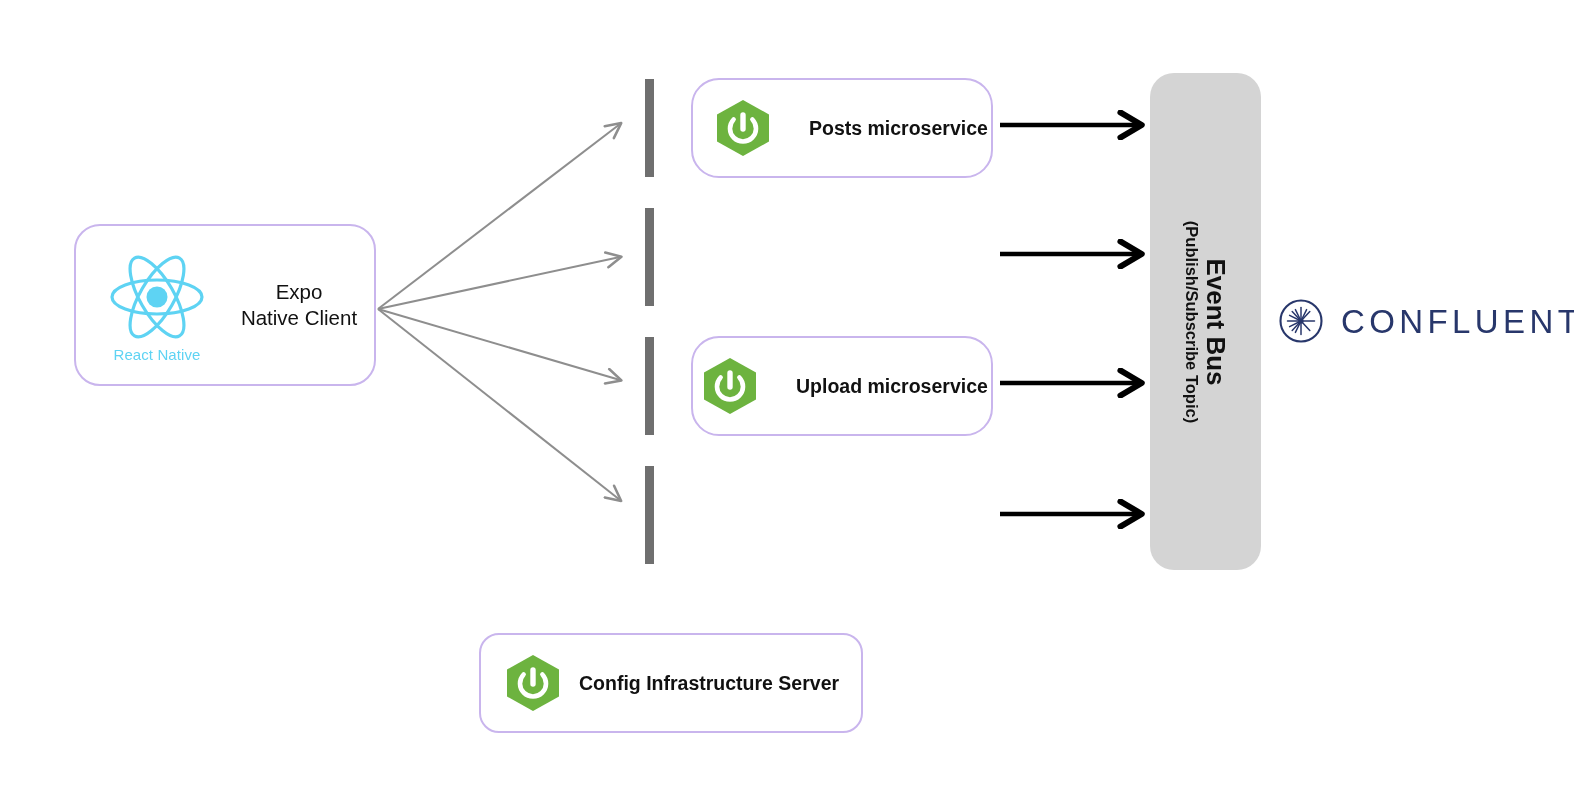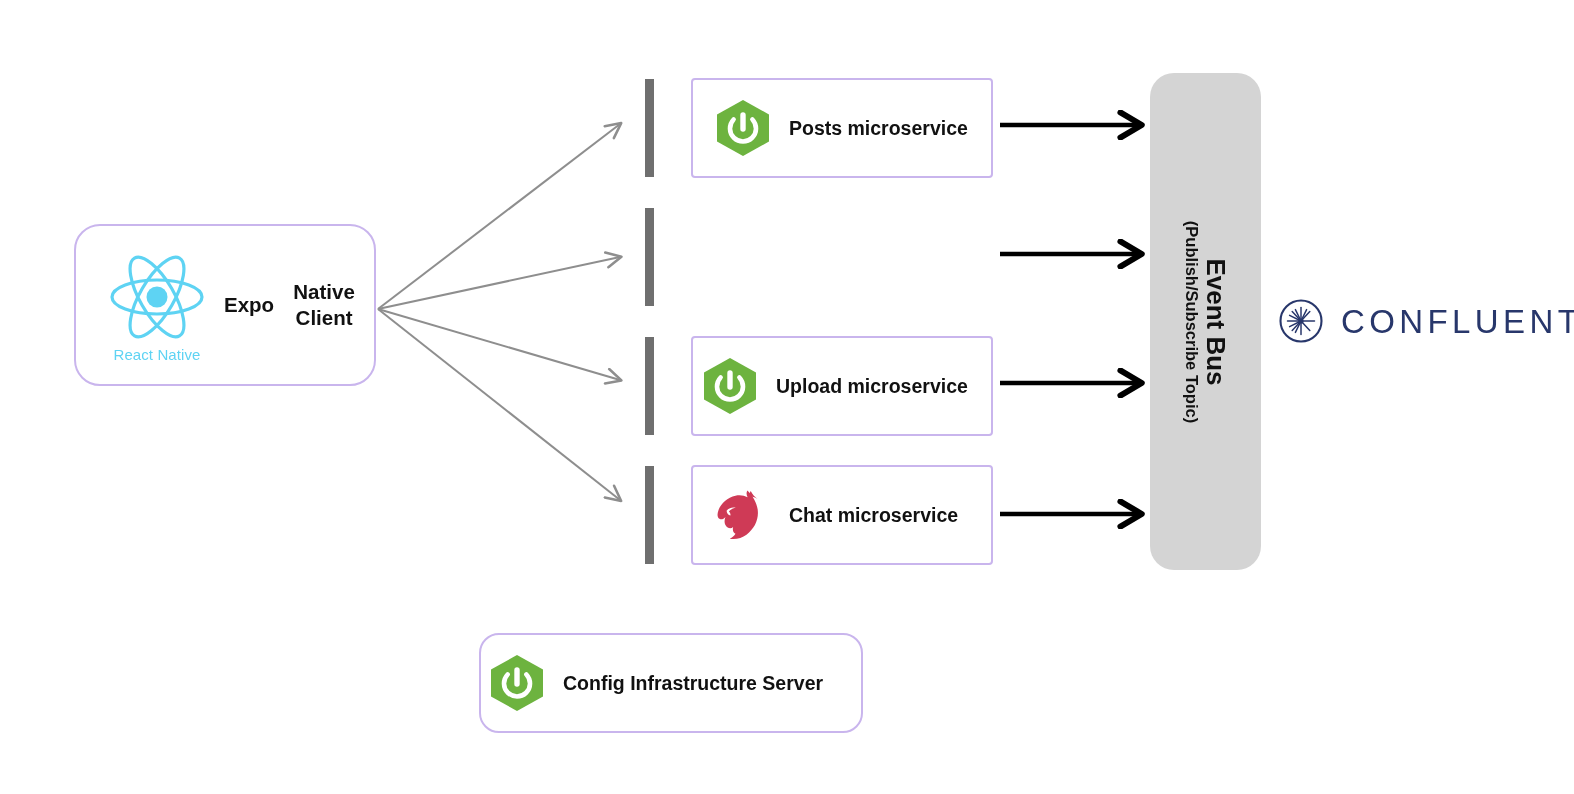--- a/index.html
+++ b/index.html
@@ -60,37 +60,38 @@
     margin-top: 2px;
     white-space: nowrap;
   }
   #client-label {
     position: absolute;
     left: 148px;
     top: 0;
     width: 150px;
     height: 100%;
     display: flex;
-    flex-direction: row;
+    flex-direction: column;
     align-items: center;
     justify-content: center;
     text-align: center;
     color: #111111;
-    font-weight: bold;
+    font-weight: normal;
     font-size: 20.5px;
     line-height: 1.28;
   }
 
   
   .svc-card {
     left: 691px;
     width: 302px;
     height: 100px;
-    border-radius: 4px;
+    border-radius: 28px;
     padding-left: 22px;
+    gap: 20px;
   }
   .svc-icon {
     width: 56px;
     height: 58px;
     flex: 0 0 56px;
     display: flex;
     align-items: center;
     justify-content: center;
   }
   .svc-icon svg { display: block; }
@@ -107,21 +108,21 @@
   #svc-upload   { top: 336px; padding-left: 9px; }
   #svc-chat     { top: 465px; }
 
   
   #config-card {
     left: 479px;
     top: 633px;
     width: 384px;
     height: 100px;
     border-radius: 20px;
-    padding-left: 8px;
+    padding-left: 24px;
   }
 
   
   .tick-bar {
     position: absolute;
     left: 645px;
     width: 9px;
     height: 98px;
     background: #6f6f6f;
   }
@@ -261,39 +262,20 @@
     <div class="svc-icon">
       <svg width="56" height="58" viewBox="0 0 56 58" aria-hidden="true">
         <polygon points="28,1 54,15.5 54,42.5 28,57 2,42.5 2,15.5" fill="#6db33f"></polygon>
         <path d="M 28 16 L 28 30" stroke="#ffffff" stroke-width="5.4" stroke-linecap="round" fill="none"></path>
         <path d="M 18.6 20.5 A 13 13 0 1 0 37.4 20.5" stroke="#ffffff" stroke-width="4.6" fill="none" stroke-linecap="round"></path>
       </svg>
     </div>
     <div class="svc-label">Upload microservice</div>
   </div>
 
-  <div class="card svc-card" id="svc-chat">
-    <div class="svc-icon">
-      <svg width="58" height="54" viewBox="0 0 58 54" aria-hidden="true">
-        <g fill="#cf3a56">
-          <path d="M 33.5 1.5 C 32.2 4.0 32.6 6.6 33.8 8.6 C 30.0 6.6 25.5 6.0 21.2 7.0
-                   C 13.0 8.9 6.2 15.0 3.6 22.0 C 2.0 26.2 2.4 29.6 4.6 30.9
-                   C 6.6 32.1 9.1 31.2 10.8 29.0 C 9.4 32.6 9.6 36.2 11.6 38.6
-                   C 13.6 41.0 16.7 41.3 18.8 39.4 C 17.9 42.6 18.9 45.4 21.2 46.4
-                   C 20.0 48.6 17.9 50.4 15.2 51.6 C 21.6 52.6 27.8 51.0 32.6 47.4
-                   C 41.2 41.0 45.6 31.2 44.2 21.4 C 43.2 14.0 39.2 7.0 33.5 1.5 Z"></path>
-          <path d="M 37.0 2.2 C 38.6 5.4 41.1 8.3 44.2 10.6 C 42.0 9.0 39.4 8.0 36.8 7.6
-                   C 35.8 6.0 35.8 3.8 37.0 2.2 Z"></path>
-        </g>
-        <path d="M 12.0 22.5 C 14.4 19.6 18.2 18.4 21.6 19.6 C 18.8 19.9 16.2 21.2 14.4 23.4
-                 C 15.6 24.4 16.2 25.9 16.0 27.4 C 13.8 27.0 12.2 25.0 12.0 22.5 Z" fill="#ffffff"></path>
-      </svg>
-    </div>
-    <div class="svc-label">Chat microservice</div>
-  </div>
 
   <div class="card" id="config-card">
     <div class="svc-icon">
       <svg width="56" height="58" viewBox="0 0 56 58" aria-hidden="true">
         <polygon points="28,1 54,15.5 54,42.5 28,57 2,42.5 2,15.5" fill="#6db33f"></polygon>
         <path d="M 28 16 L 28 30" stroke="#ffffff" stroke-width="5.4" stroke-linecap="round" fill="none"></path>
         <path d="M 18.6 20.5 A 13 13 0 1 0 37.4 20.5" stroke="#ffffff" stroke-width="4.6" fill="none" stroke-linecap="round"></path>
       </svg>
     </div>
     <div class="svc-label">Config Infrastructure Server</div>

